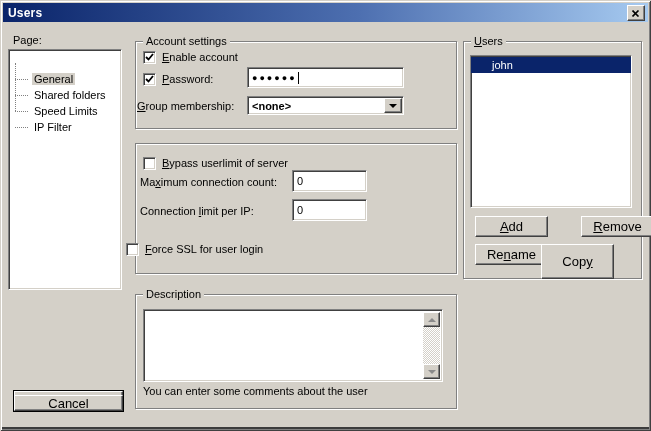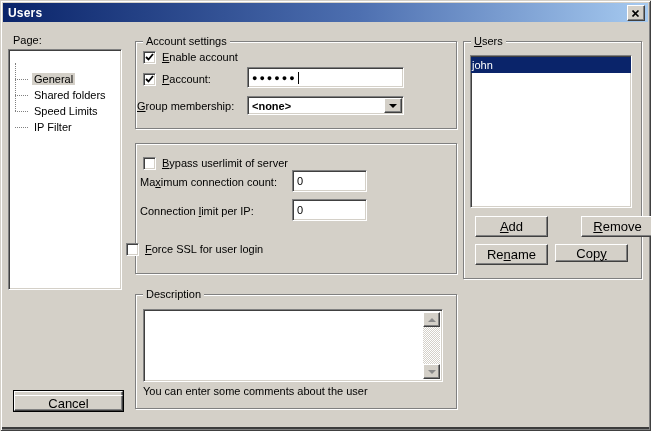--- a/index.html
+++ b/index.html
@@ -65,21 +65,21 @@
   .tri-down{width:0;height:0;border-left:4px solid transparent;border-right:4px solid transparent;border-top:4px solid #000;}
   .tri-up-g{width:0;height:0;border-left:4px solid transparent;border-right:4px solid transparent;border-bottom:4px solid #8a8a8a;}
   .tri-down-g{width:0;height:0;border-left:4px solid transparent;border-right:4px solid transparent;border-top:4px solid #8a8a8a;}
   .tree{position:absolute; box-sizing:border-box; padding:21px 0 0 6px; overflow:hidden;}
   .tree-row{display:flex; align-items:center; height:16px; position:relative;}
   .tree-stub{width:13px; height:1px; border-bottom:1px dotted #808080; margin-right:4px; flex:none;}
   .tree-vline{position:absolute; left:6px; top:13px; height:48px; border-left:1px dotted #808080;}
   .tree-label{padding:0 2px; white-space:nowrap;}
   .tree-label.selected{background:#d4d0c8;}
   .listbox{position:absolute; box-sizing:border-box; padding-top:1px; overflow:hidden;}
-  .list-item{height:16px; display:flex; align-items:center; padding-left:1px; white-space:nowrap;}
+  .list-item{height:16px; display:flex; align-items:center; padding-left:21px; white-space:nowrap;}
   .list-item.selected{background:#0a246a; color:#fff;}
   .textarea{position:absolute; box-sizing:border-box;}
   .scrollbar{
     position:absolute; top:2px; right:2px; bottom:2px; width:17px;
     background-image: conic-gradient(#ffffff 25%, #d4d0c8 25% 50%, #ffffff 50% 75%, #d4d0c8 75%);
     background-size:2px 2px;
   }
   .scroll-btn{
     position:absolute; left:0; width:17px; height:15px; background:#d4d0c8;
     border:1px solid; border-color:#ffffff #404040 #404040 #ffffff;
@@ -132,21 +132,21 @@
         </svg>
     </span>
     <span><span></span><span class="accel">E</span><span>nable account</span></span>
   </div>
   <div class="cbrow" style="left:143px; top:72px;">
     <span class="checkbox">
       <svg width="9" height="9" viewBox="0 0 9 9">
           <polyline points="1,4 3.5,6.5 8,1" fill="none" stroke="#000" stroke-width="1.8"></polyline>
         </svg>
     </span>
-    <span><span></span><span class="accel">P</span><span>account:</span></span>
+    <span><span></span><span class="accel">P</span><span>assword:</span></span>
   </div>
   <div class="field sunken" style="left:247px; top:67px; width:157px; height:21px;">
     <span class="pw-dots">●●●●●●</span>
       <span class="caret"></span>
   </div>
   <div class="label" style="left:137px; top:100px;"><span></span><span class="accel">G</span><span>roup membership:</span></div>
   <div class="field sunken" style="left:247px; top:96px; width:157px; height:19px;font-weight:bold;">
     <span>&lt;none&gt;</span>
     <span class="combo-arrow">
         <span class="tri-down"></span>
@@ -197,20 +197,20 @@
   </div>
   <div class="btn" style="left:475px; top:216px; width:73px; height:21px;">
       <span><span></span><span class="accel">A</span><span>dd</span></span>
     </div>
   <div class="btn" style="left:581px; top:216px; width:73px; height:21px;">
       <span><span></span><span class="accel">R</span><span>emove</span></span>
     </div>
   <div class="btn" style="left:475px; top:244px; width:73px; height:21px;">
       <span><span>Re</span><span class="accel">n</span><span>ame</span></span>
     </div>
-  <div class="btn" style="left:555px; top:244px; width:73px; height:18px;text-align:center;">
+  <div class="btn" style="left:541px; top:244px; width:73px; height:35px;text-align:center;">
       <span><span>Cop</span><span class="accel">y</span><span></span></span>
     </div>
 
   <div class="btn default" style="left:14px; top:363px; width:109px; height:20px;">OK</div>
   <div class="btn" style="left:14px; top:395px; width:109px; height:16px;">Cancel</div>
 
 </div>
 
 </body></html>

